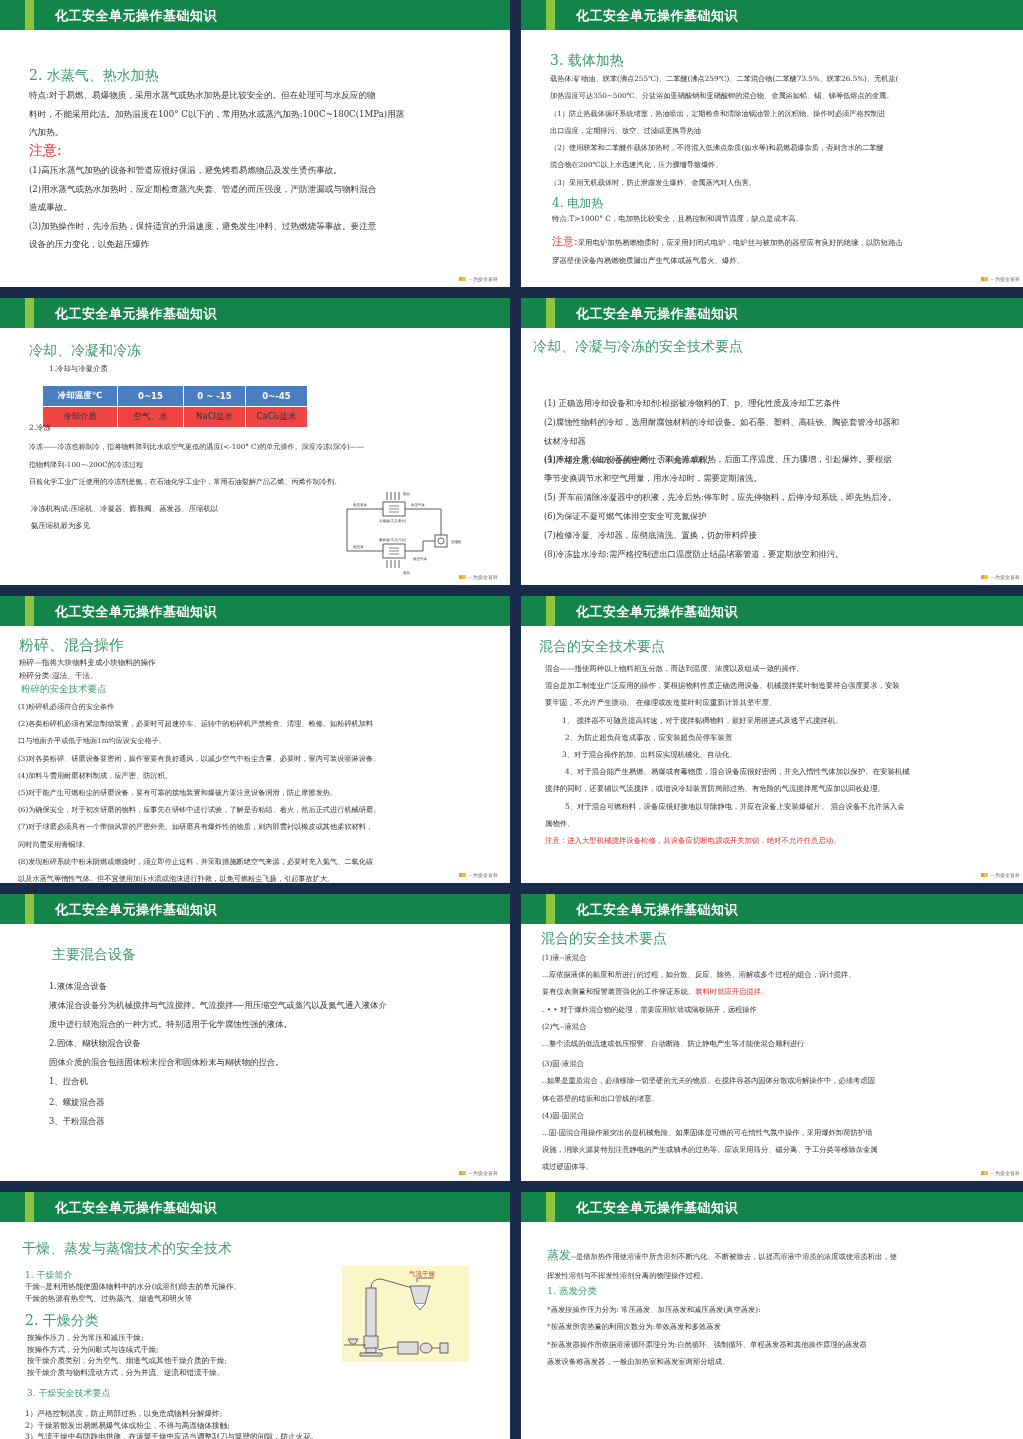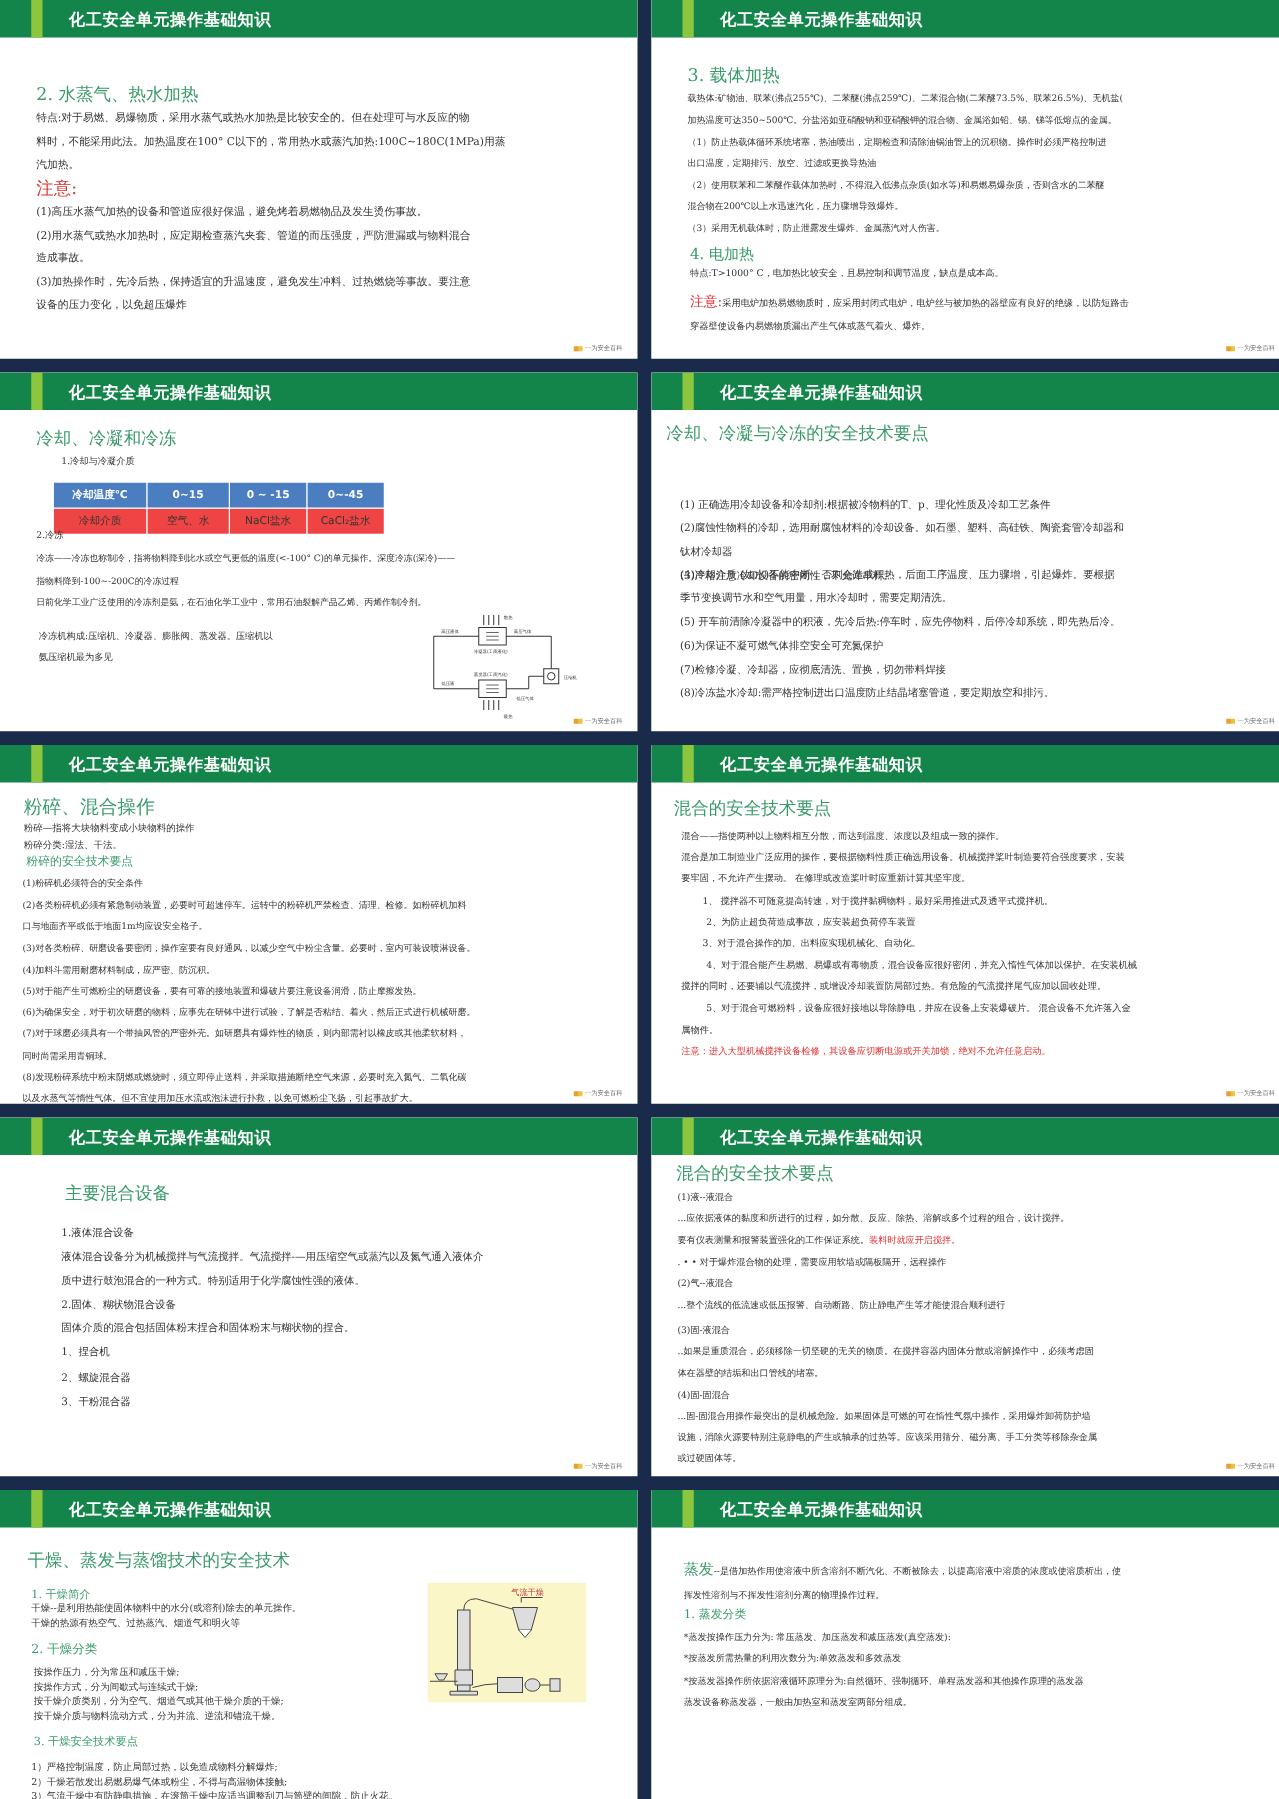--- a/index.html
+++ b/index.html
@@ -322,21 +322,21 @@
         <div class="stripe"></div>
         <div class="title">化工安全单元操作基础知识</div>
       </div>
     <div class="body">
       <div class="h2" style="left:22px;top:18px;">干燥、蒸发与蒸馏技术的安全技术</div>
       <div class="h3" style="left:25px;top:47px;font-size:9px;">1. 干燥简介</div>
       <div class="pt" style="left:25px;top:59px;">
         <div>干燥--是利用热能使固体物料中的水分(或溶剂)除去的单元操作。</div>
         <div>干燥的热源有热空气、过热蒸汽、烟道气和明火等</div>
       </div>
-      <div class="h3" style="left:25px;top:90px;font-size:10px;">2. 干燥分类</div>
+      <div class="h3" style="left:25px;top:90px;font-size:14px;">2. 干燥分类</div>
       <div class="pt" style="left:27px;top:110px;">
         <div>按操作压力，分为常压和减压干燥;</div>
         <div>按操作方式，分为间歇式与连续式干燥;</div>
         <div>按干燥介质类别，分为空气、烟道气或其他干燥介质的干燥;</div>
         <div>按干燥介质与物料流动方式，分为并流、逆流和错流干燥。</div>
       </div>
       <div class="h3" style="left:27px;top:165px;font-size:9px;">3. 干燥安全技术要点</div>
       <div class="pt" style="left:25px;top:186px;">
         <div>1）严格控制温度，防止局部过热，以免造成物料分解爆炸;</div>
         <div>2）干燥若散发出易燃易爆气体或粉尘，不得与高温物体接触;</div>

